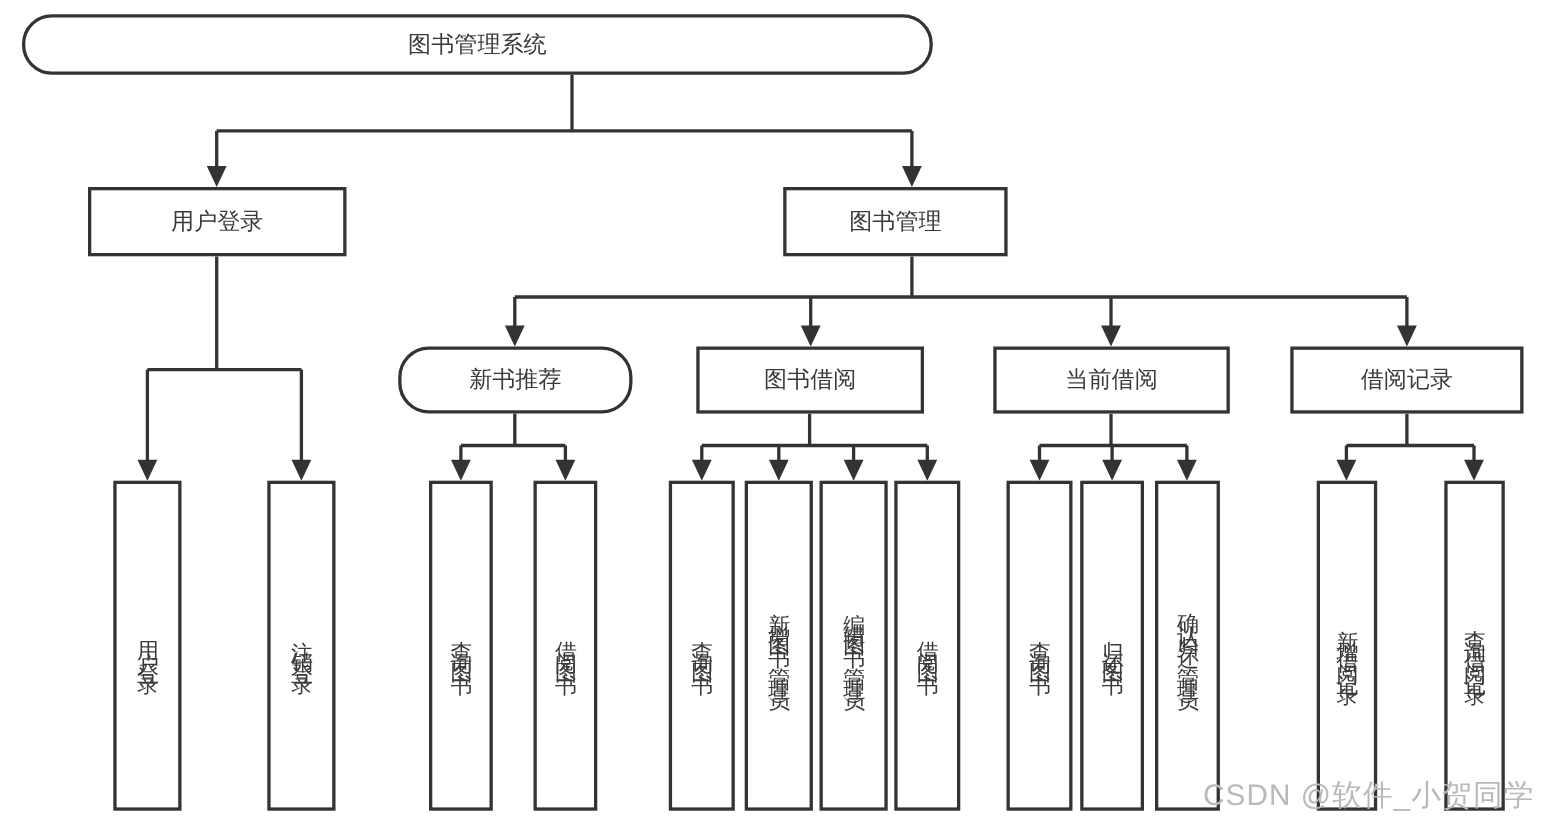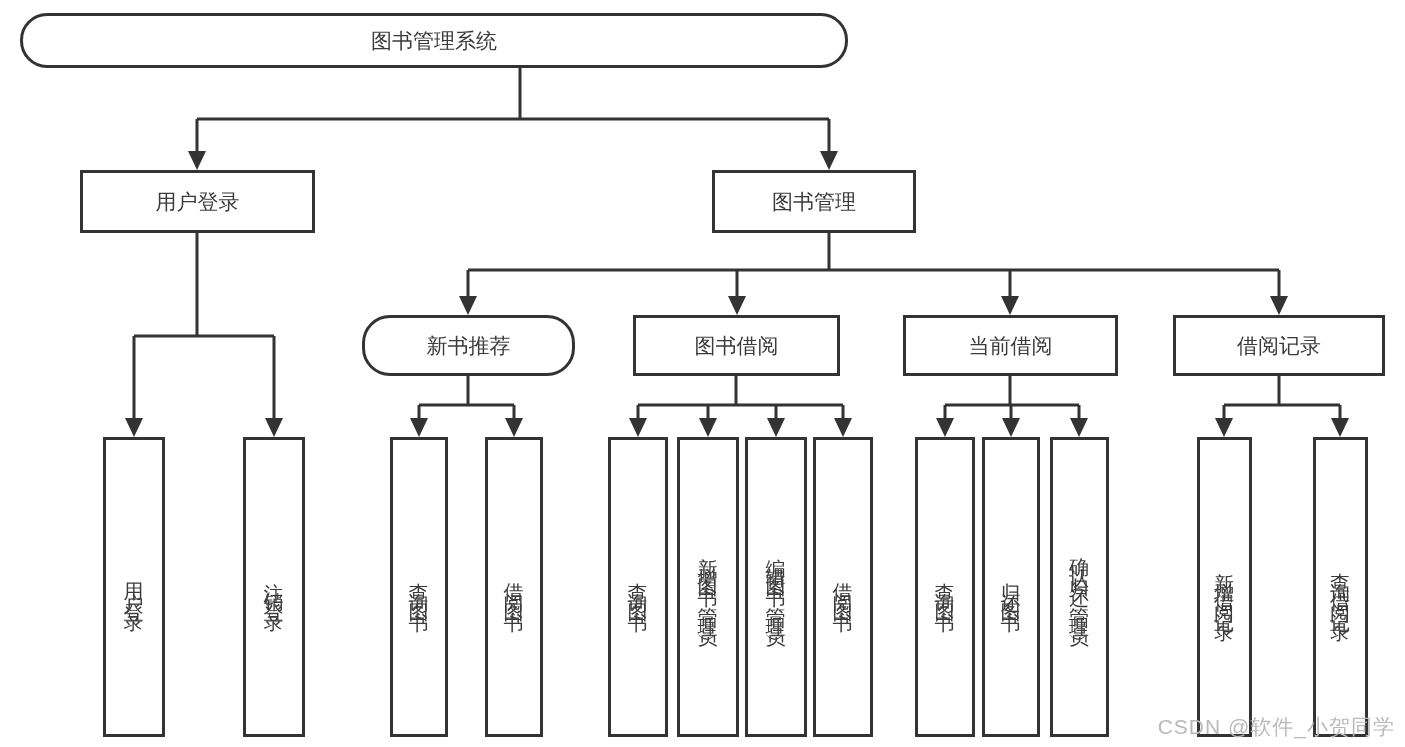--- a/index.html
+++ b/index.html
@@ -39,21 +39,21 @@
     writing-mode: vertical-rl;
     text-orientation: mixed;
     font-size: 20px;
     letter-spacing: 10px;
   }
   .watermark {
     position: absolute;
     right: 10px;
     bottom: 6px;
     color: #b9b9b9;
-    font-size: 21px;
+    font-size: 27px;
     letter-spacing: 1px;
     z-index: 5;
     pointer-events: none;
   }
 </style>
 </head>
 <body>
 
 <div class="canvas">
 

